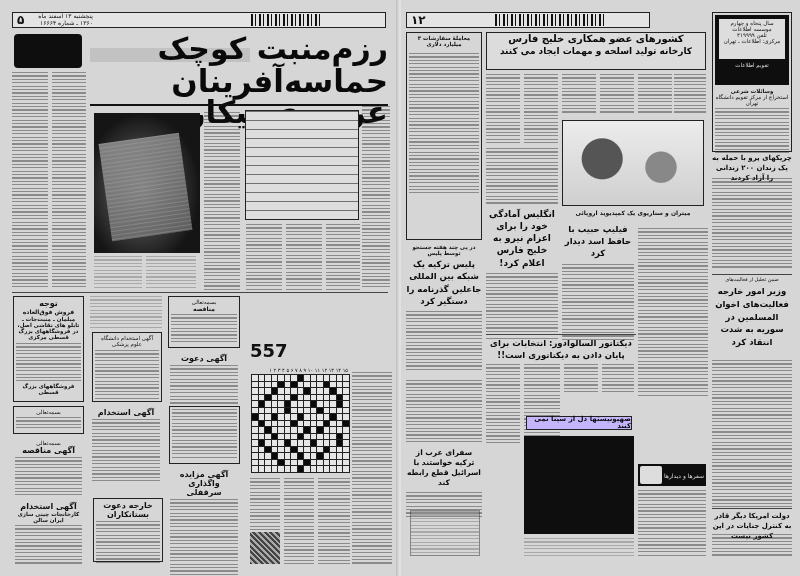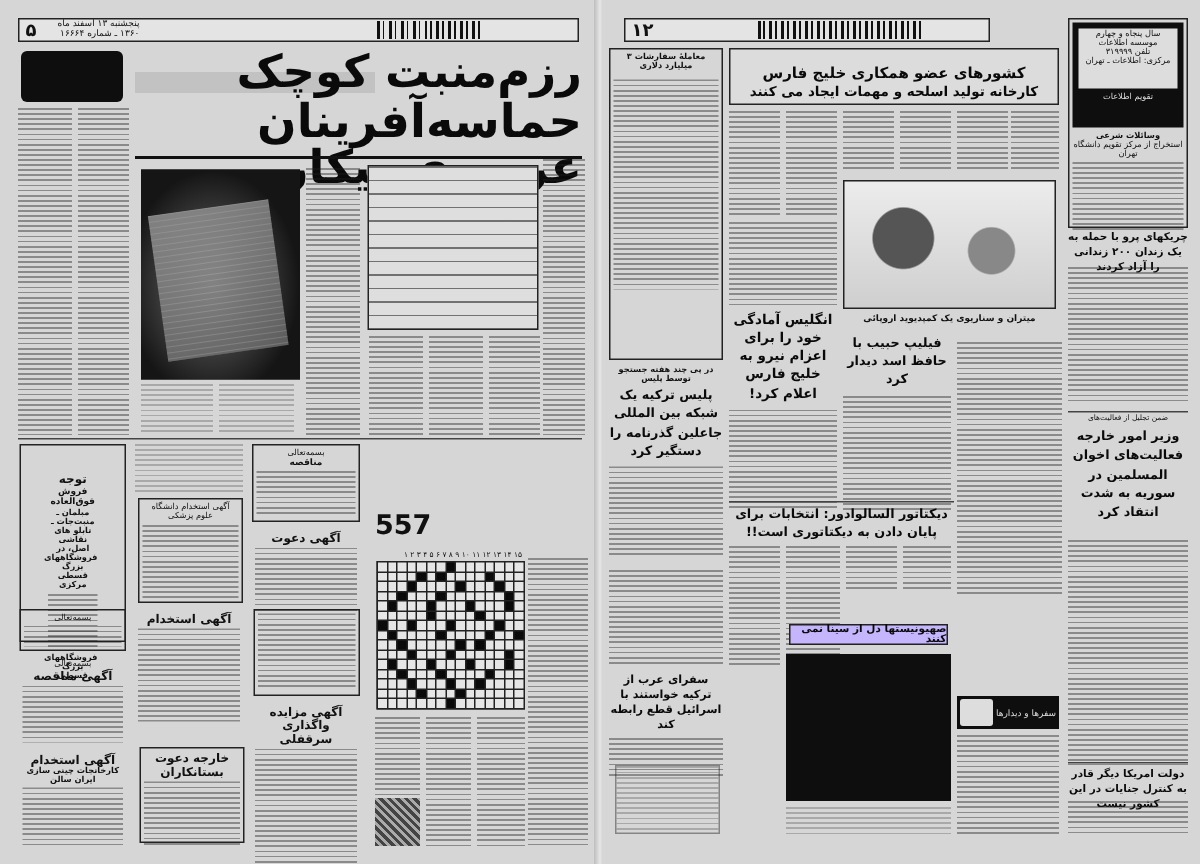--- a/index.html
+++ b/index.html
@@ -103,21 +103,21 @@
   <div class="abs txt" style="left:362px;top:106px;width:28px;height:184px;"></div>
 
   <div class="abs txt light" style="left:94px;top:256px;width:48px;height:34px;"></div>
   <div class="abs txt light" style="left:146px;top:256px;width:50px;height:34px;"></div>
   <div class="abs txt" style="left:246px;top:224px;width:36px;height:66px;"></div>
   <div class="abs txt" style="left:286px;top:224px;width:36px;height:66px;"></div>
   <div class="abs txt" style="left:326px;top:224px;width:34px;height:66px;"></div>
 
   <div class="abs hr" style="left:12px;top:292px;width:376px;"></div>
 
-  <div class="abs box" style="left:13px;top:296px;width:71px;height:132px;padding:18px;">
+  <div class="abs box" style="left:13px;top:296px;width:71px;height:106px;padding:2px;">
     <div class="adtitle">توجه</div>
     <div class="adtitle" style="font-size:6px;">فروش فوق‌العاده</div>
     <div class="caption" style="font-weight:bold;font-size:5.5px;margin-top:1px;">مبلمان ـ منبت‌جات ـ تابلو های نقاشی اصل، در فروشگاههای بزرگ قسطی مرکزی</div>
     <div class="txt" style="height:38px;margin-top:3px;"></div>
     <div class="caption" style="font-weight:bold;margin-top:2px;">فروشگاههای بزرگ قسطی</div>
   </div>
   <div class="abs box" style="left:13px;top:406px;width:71px;height:28px;padding:2px;">
     <div class="caption">بسمه‌تعالی</div>
     <div class="txt" style="height:14px;margin-top:2px;"></div>
   </div>
@@ -395,32 +395,32 @@
   <div class="abs txt" style="left:352px;top:372px;width:40px;height:192px;"></div>
   <div class="abs txt" style="left:250px;top:478px;width:30px;height:52px;"></div>
   <div class="abs" style="left:250px;top:532px;width:30px;height:32px;background:repeating-linear-gradient(45deg,#444 0 2px,#aaa 2px 4px);"></div>
   <div class="abs txt" style="left:284px;top:478px;width:30px;height:88px;"></div>
   <div class="abs txt" style="left:318px;top:478px;width:32px;height:88px;"></div>
 </div>
 
 <div class="gutter"></div>
 
 <div class="page right">
-  <div class="abs folio" style="left:4px;top:12px;width:244px;height:16px;margin-left:10px;">
+  <div class="abs folio" style="left:4px;top:12px;width:244px;height:16px;">
     <span style="font-weight:bold;font-size:12px;">۱۲</span>
     <div style="flex:1"></div>
     <div class="barcode" style="width:110px;margin-right:40px;"></div>
   </div>
 
   <div class="abs" style="left:4px;top:32px;width:76px;height:208px;border:1.5px solid #222;padding:2px;">
     <div class="caption" style="font-weight:bold;">معاملهٔ سفارشات ۳ میلیارد دلاری</div>
     <div class="txt" style="height:140px;margin-top:6px;"></div>
   </div>
 
-  <div class="abs box" style="left:84px;top:32px;width:220px;height:38px;padding:12px;background:#dcdcdc;">
+  <div class="abs box" style="left:84px;top:32px;width:220px;height:38px;padding:1px;background:#dcdcdc;">
     <div class="rtl head-big" style="font-size:10px;text-align:center;">کشورهای عضو همکاری خلیج فارس</div>
     <div class="rtl head-big" style="font-size:9px;text-align:center;margin-top:3px;">کارخانه تولید اسلحه و مهمات ایجاد می کنند</div>
   </div>
   <div class="abs txt" style="left:84px;top:74px;width:34px;height:70px;"></div>
   <div class="abs txt" style="left:122px;top:74px;width:34px;height:70px;"></div>
   <div class="abs txt" style="left:160px;top:74px;width:34px;height:40px;"></div>
   <div class="abs txt" style="left:198px;top:74px;width:34px;height:40px;"></div>
   <div class="abs txt" style="left:236px;top:74px;width:34px;height:40px;"></div>
   <div class="abs txt" style="left:272px;top:74px;width:32px;height:40px;"></div>
 

